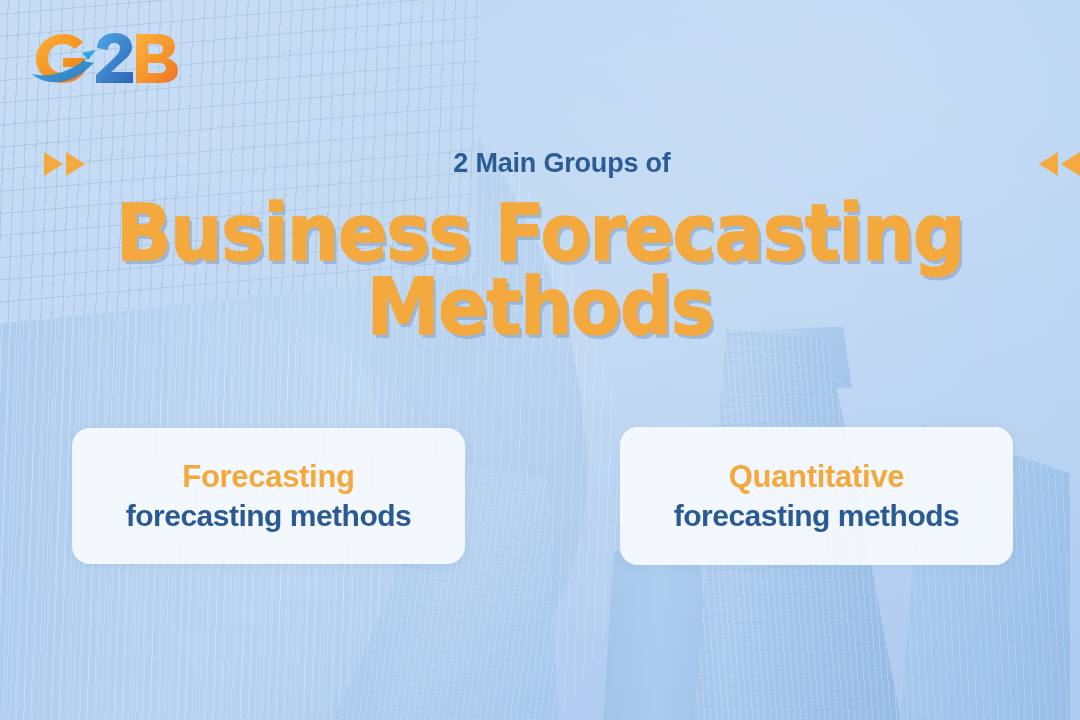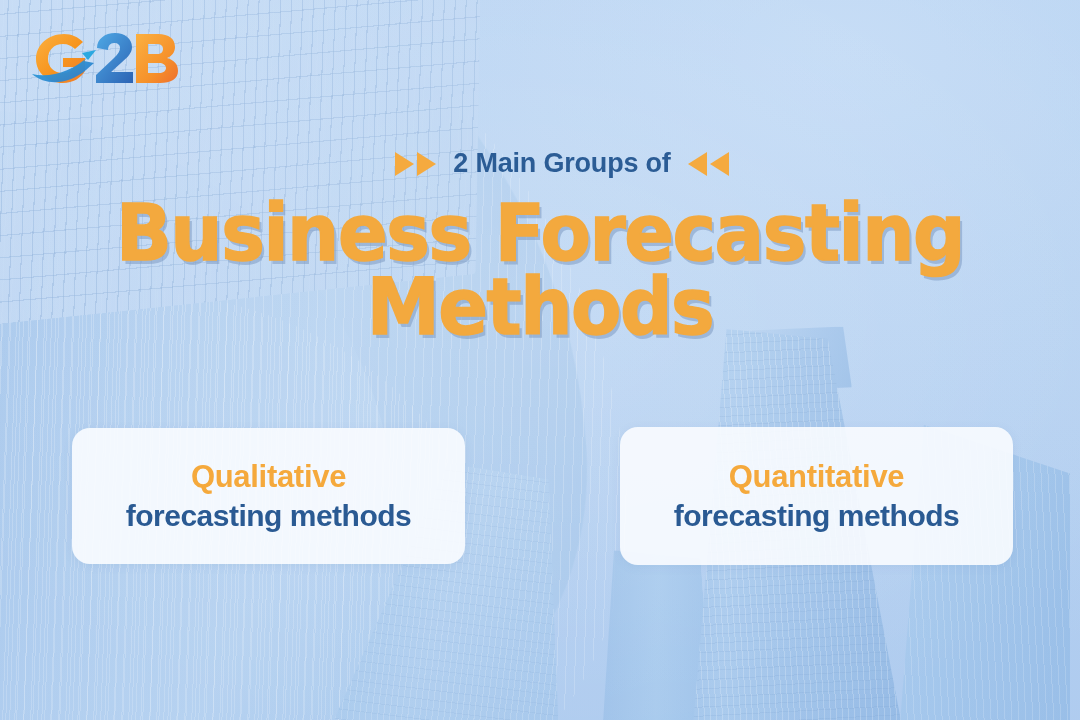--- a/index.html
+++ b/index.html
@@ -183,21 +183,21 @@
   .logo {
     position:absolute; left:24px; top:22px;
     width: 160px; height: 70px;
   }
   .logo svg { display:block; }
 
   
   .eyebrow {
     position:absolute;
     left:0; right:0; top:148px;
-    display:flex; align-items:center; justify-content:center; gap:17px;margin-left:44px;
+    display:flex; align-items:center; justify-content:space-between; gap:17px;margin-left:44px;
   }
   .eyebrow-text {
     font-size: 27px;
     font-weight: 700;
     color: #2b5c95;
     letter-spacing: -0.2px;
     white-space: nowrap;
   }
   .arrows { display:flex; align-items:center; gap:3px; }
   .tri {
@@ -341,21 +341,21 @@
       <span class="tri tri-left"></span>
     </span>
   </div>
 
   <div class="title">
     <span class="title-line">Business Forecasting</span>
     <span class="title-line">Methods</span>
   </div>
 
   <div class="card" id="card-left">
-    <div class="card-title">Qualitative</div>
+    <div class="card-title">Forecasting</div>
     <div class="card-sub">forecasting methods</div>
   </div>
 
   <div class="card" id="card-right">
     <div class="card-title">Quantitative</div>
     <div class="card-sub">forecasting methods</div>
   </div>
 
 </div>
 

